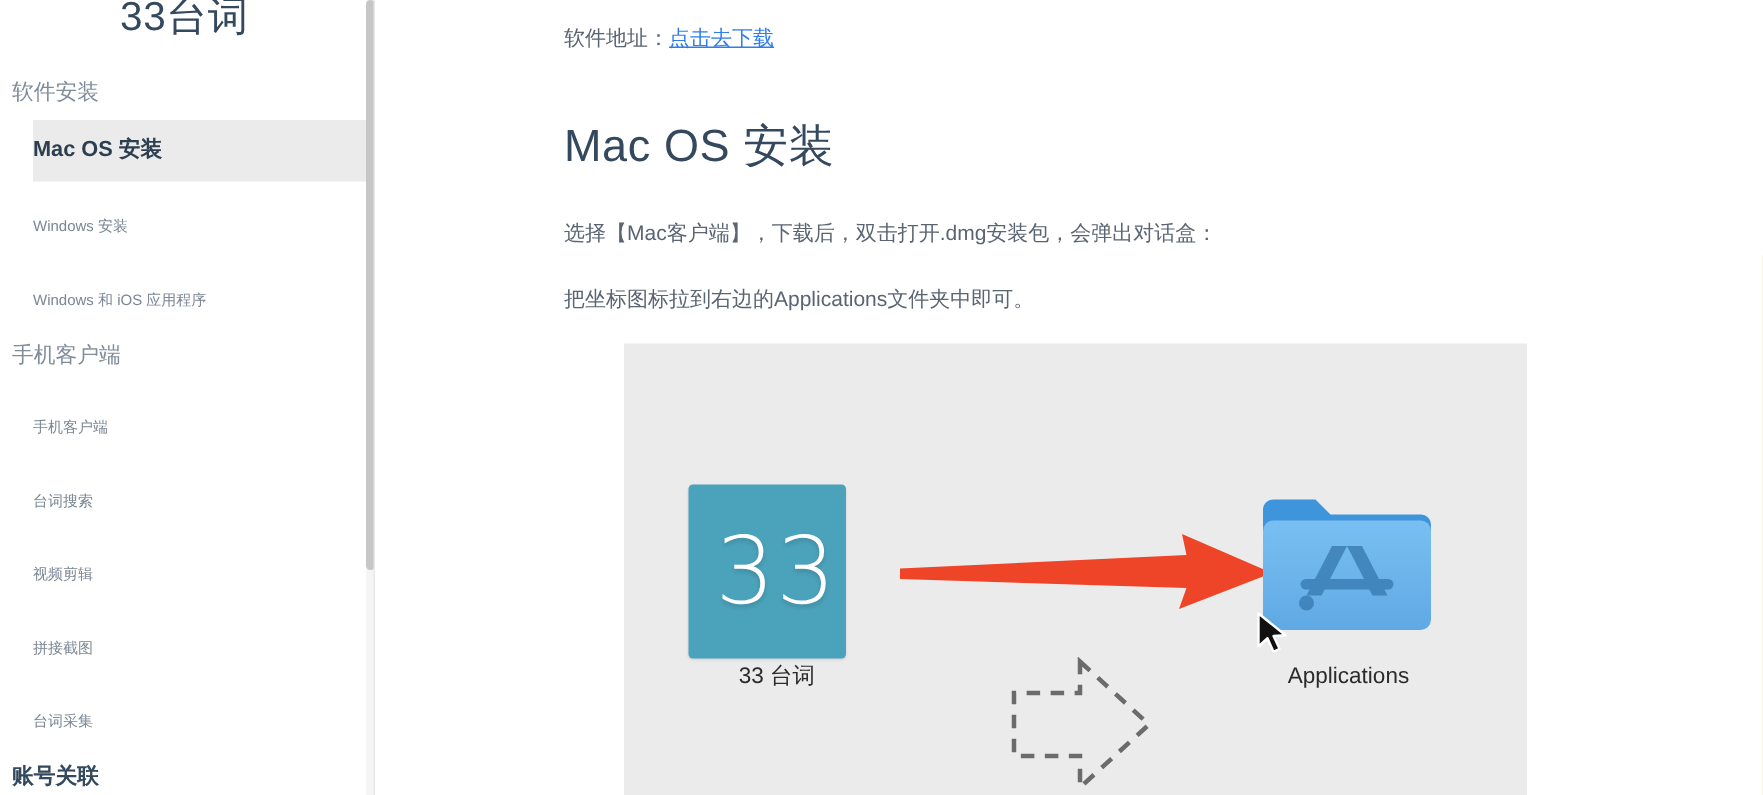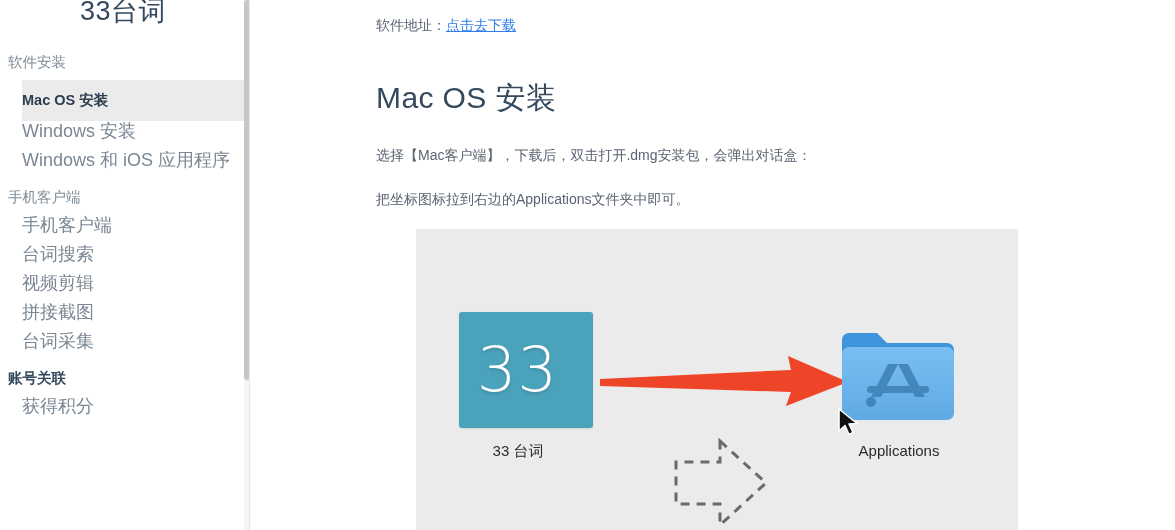--- a/index.html
+++ b/index.html
@@ -41,21 +41,21 @@
   }
   .nav-group-title.muted { color: #7f8c99; font-weight:400; }
   .nav-item {
     font-size: 14.5px;
     color: #5c6b7a;
     padding: 9px 0 9px 22px;
     line-height: 21px;
     cursor: pointer;
     white-space: nowrap;
   }
-  .nav-item.sub { color:#7b8794; font-size:18px; padding-top:0; padding-bottom:8px; }
+  .nav-item.sub { color:#7b8794; font-size:10px; padding-top:20px; padding-bottom:8px; }
   .nav-item.active {
     background: #ebebeb;
     color: #2c3e50;
     font-weight: 700;
     margin-left: 22px;
     padding-left: 0;
     padding-top: 10px;
     padding-bottom: 10px;
     width: 224px;
   }
@@ -100,22 +100,22 @@
   p.body-text.second { margin-top: 22px; }
 
   
   #figure {
     position: absolute; left: 376px; top: 213px;
     width: 602px; height: 317px;
     background: #ebebeb;
     overflow: hidden;
   }
   #app-icon {
-    position: absolute; left: 43px; top: 83px;
-    width: 134px; height: 116px;
+    position: absolute; left: 43px; top: 94px;
+    width: 105px; height: 116px;
     background: #4ba2bb;
     border-radius: 3px;
     box-shadow: 0 1px 2px rgba(0,0,0,.10);
   }
   #app-icon-number {
     position: absolute; left: 0; top: 0; width: 117px; height: 116px;
     display: flex; align-items: center; justify-content: center;
     color: #ffffff; font-size: 62px; font-weight: 300;
     letter-spacing: 1px; line-height: 1;
     text-shadow: 0 2px 3px rgba(0,0,0,.14);

